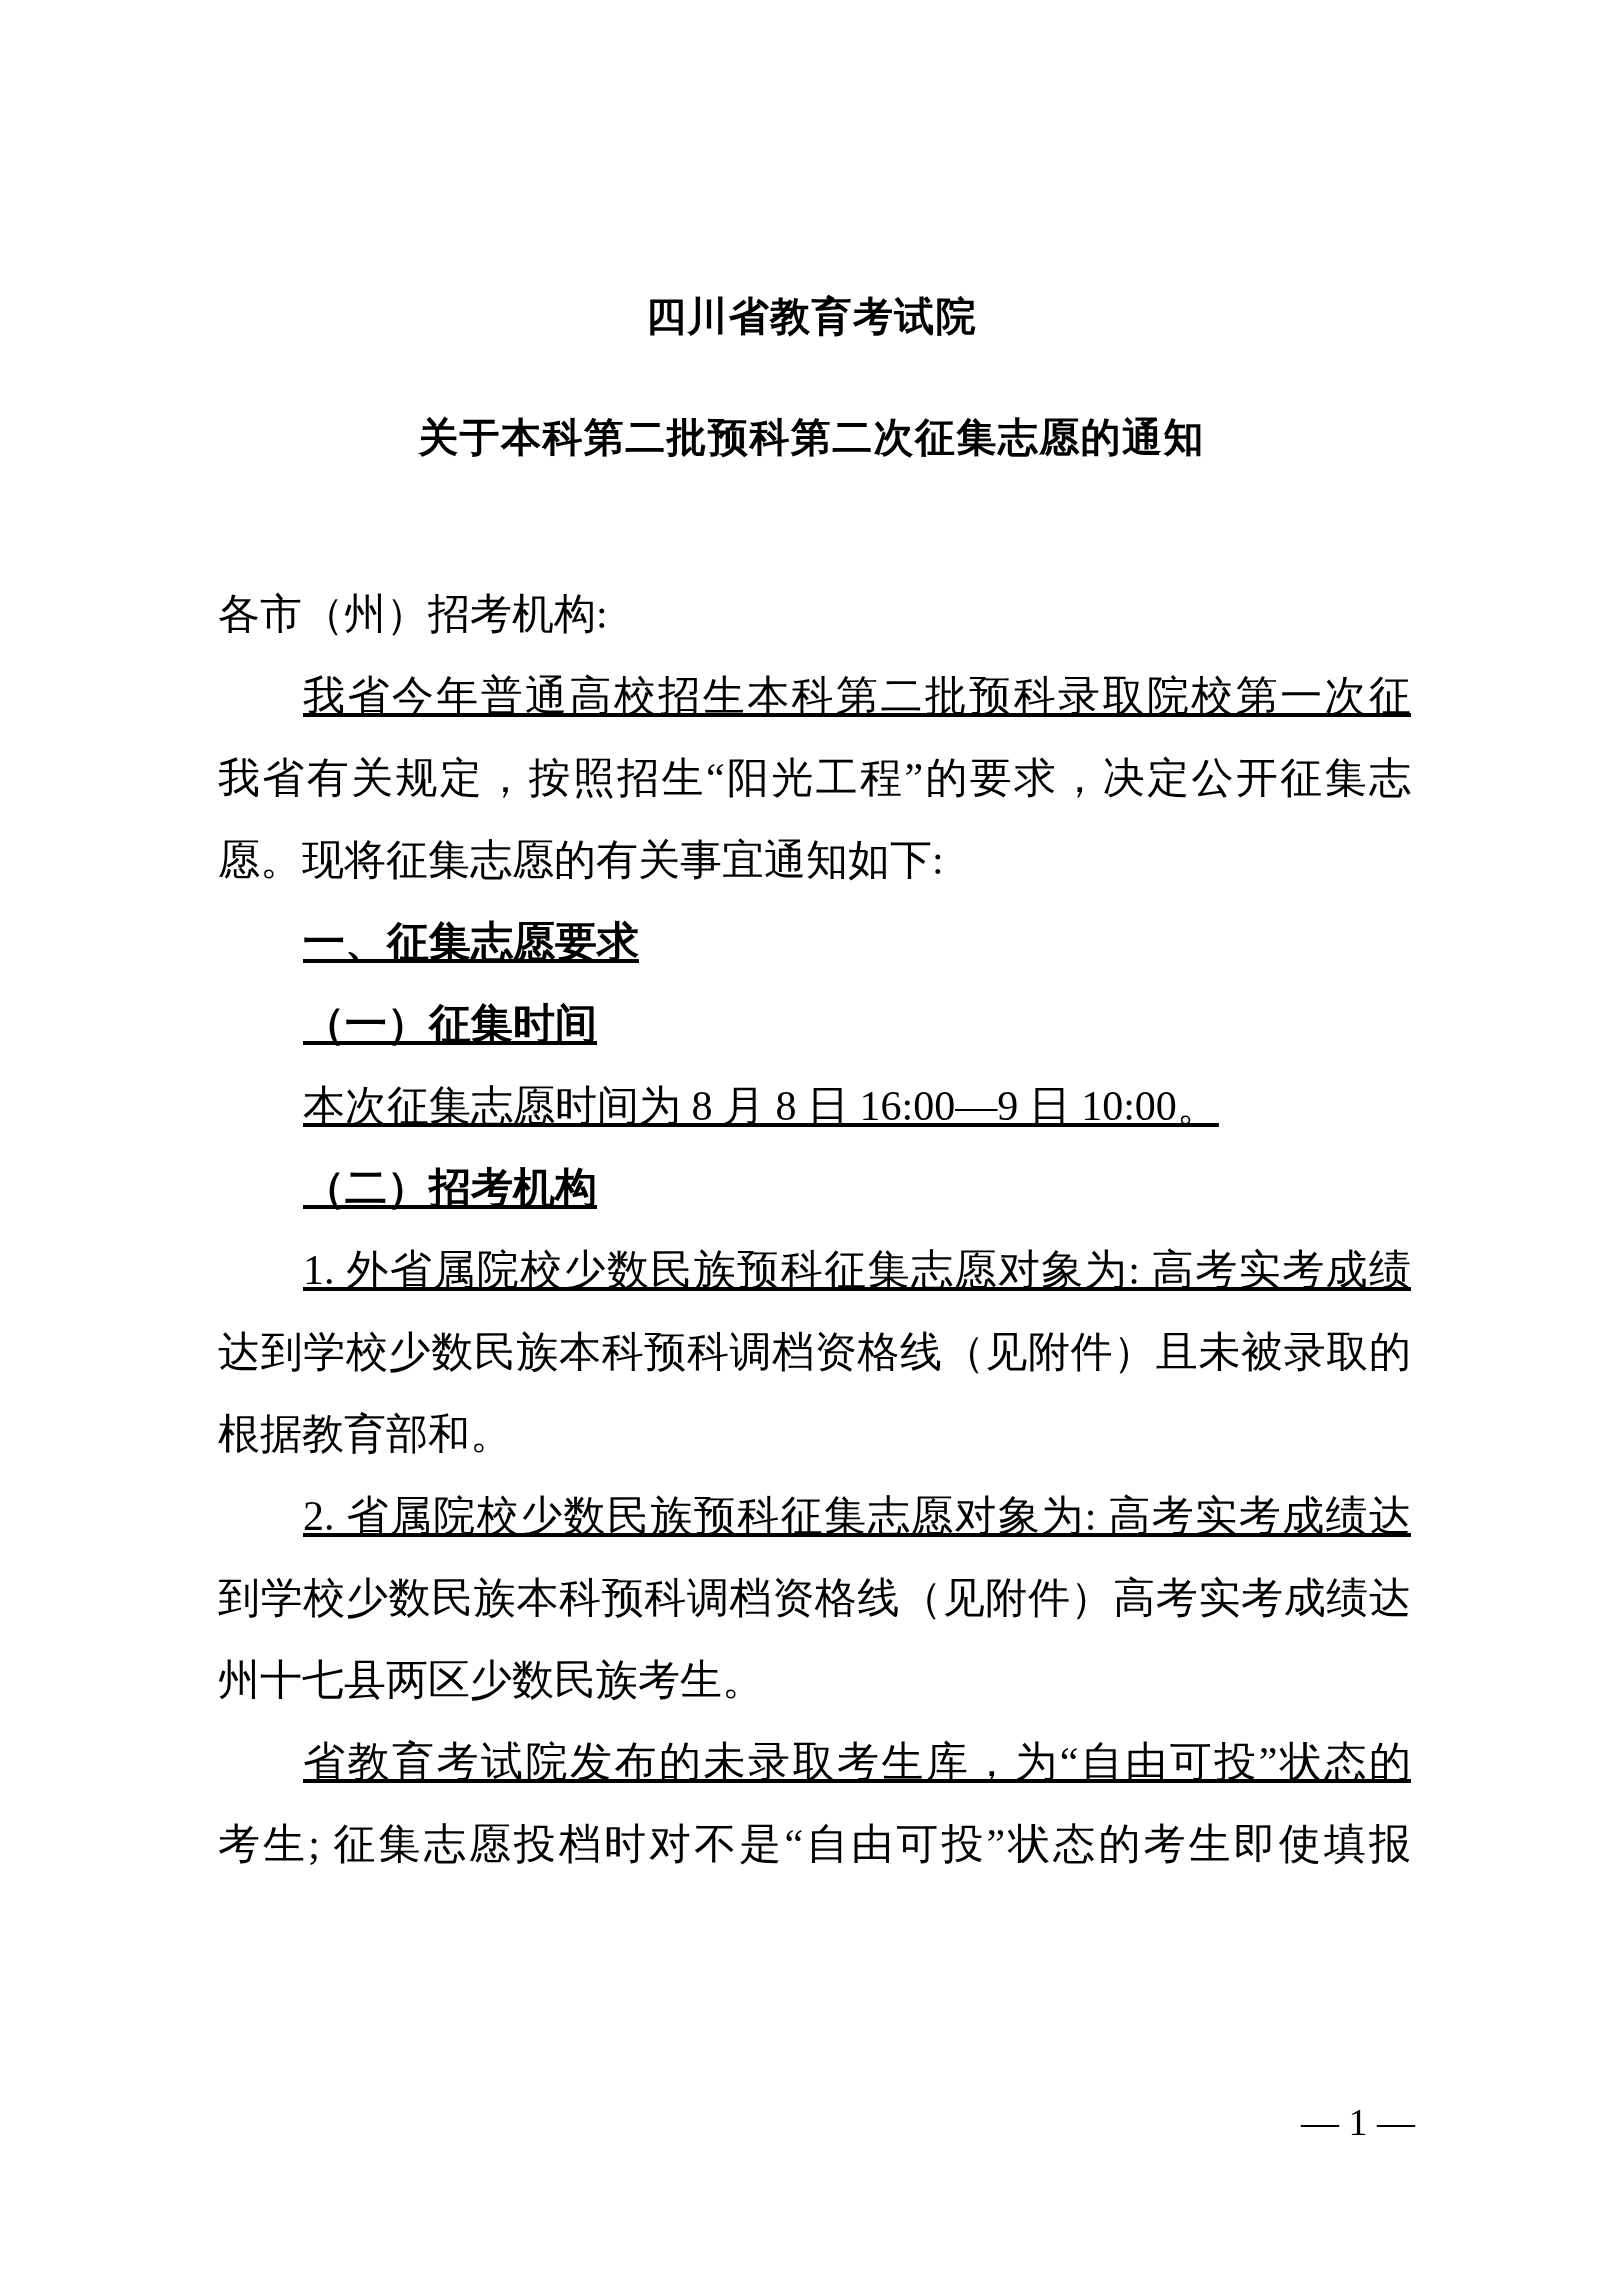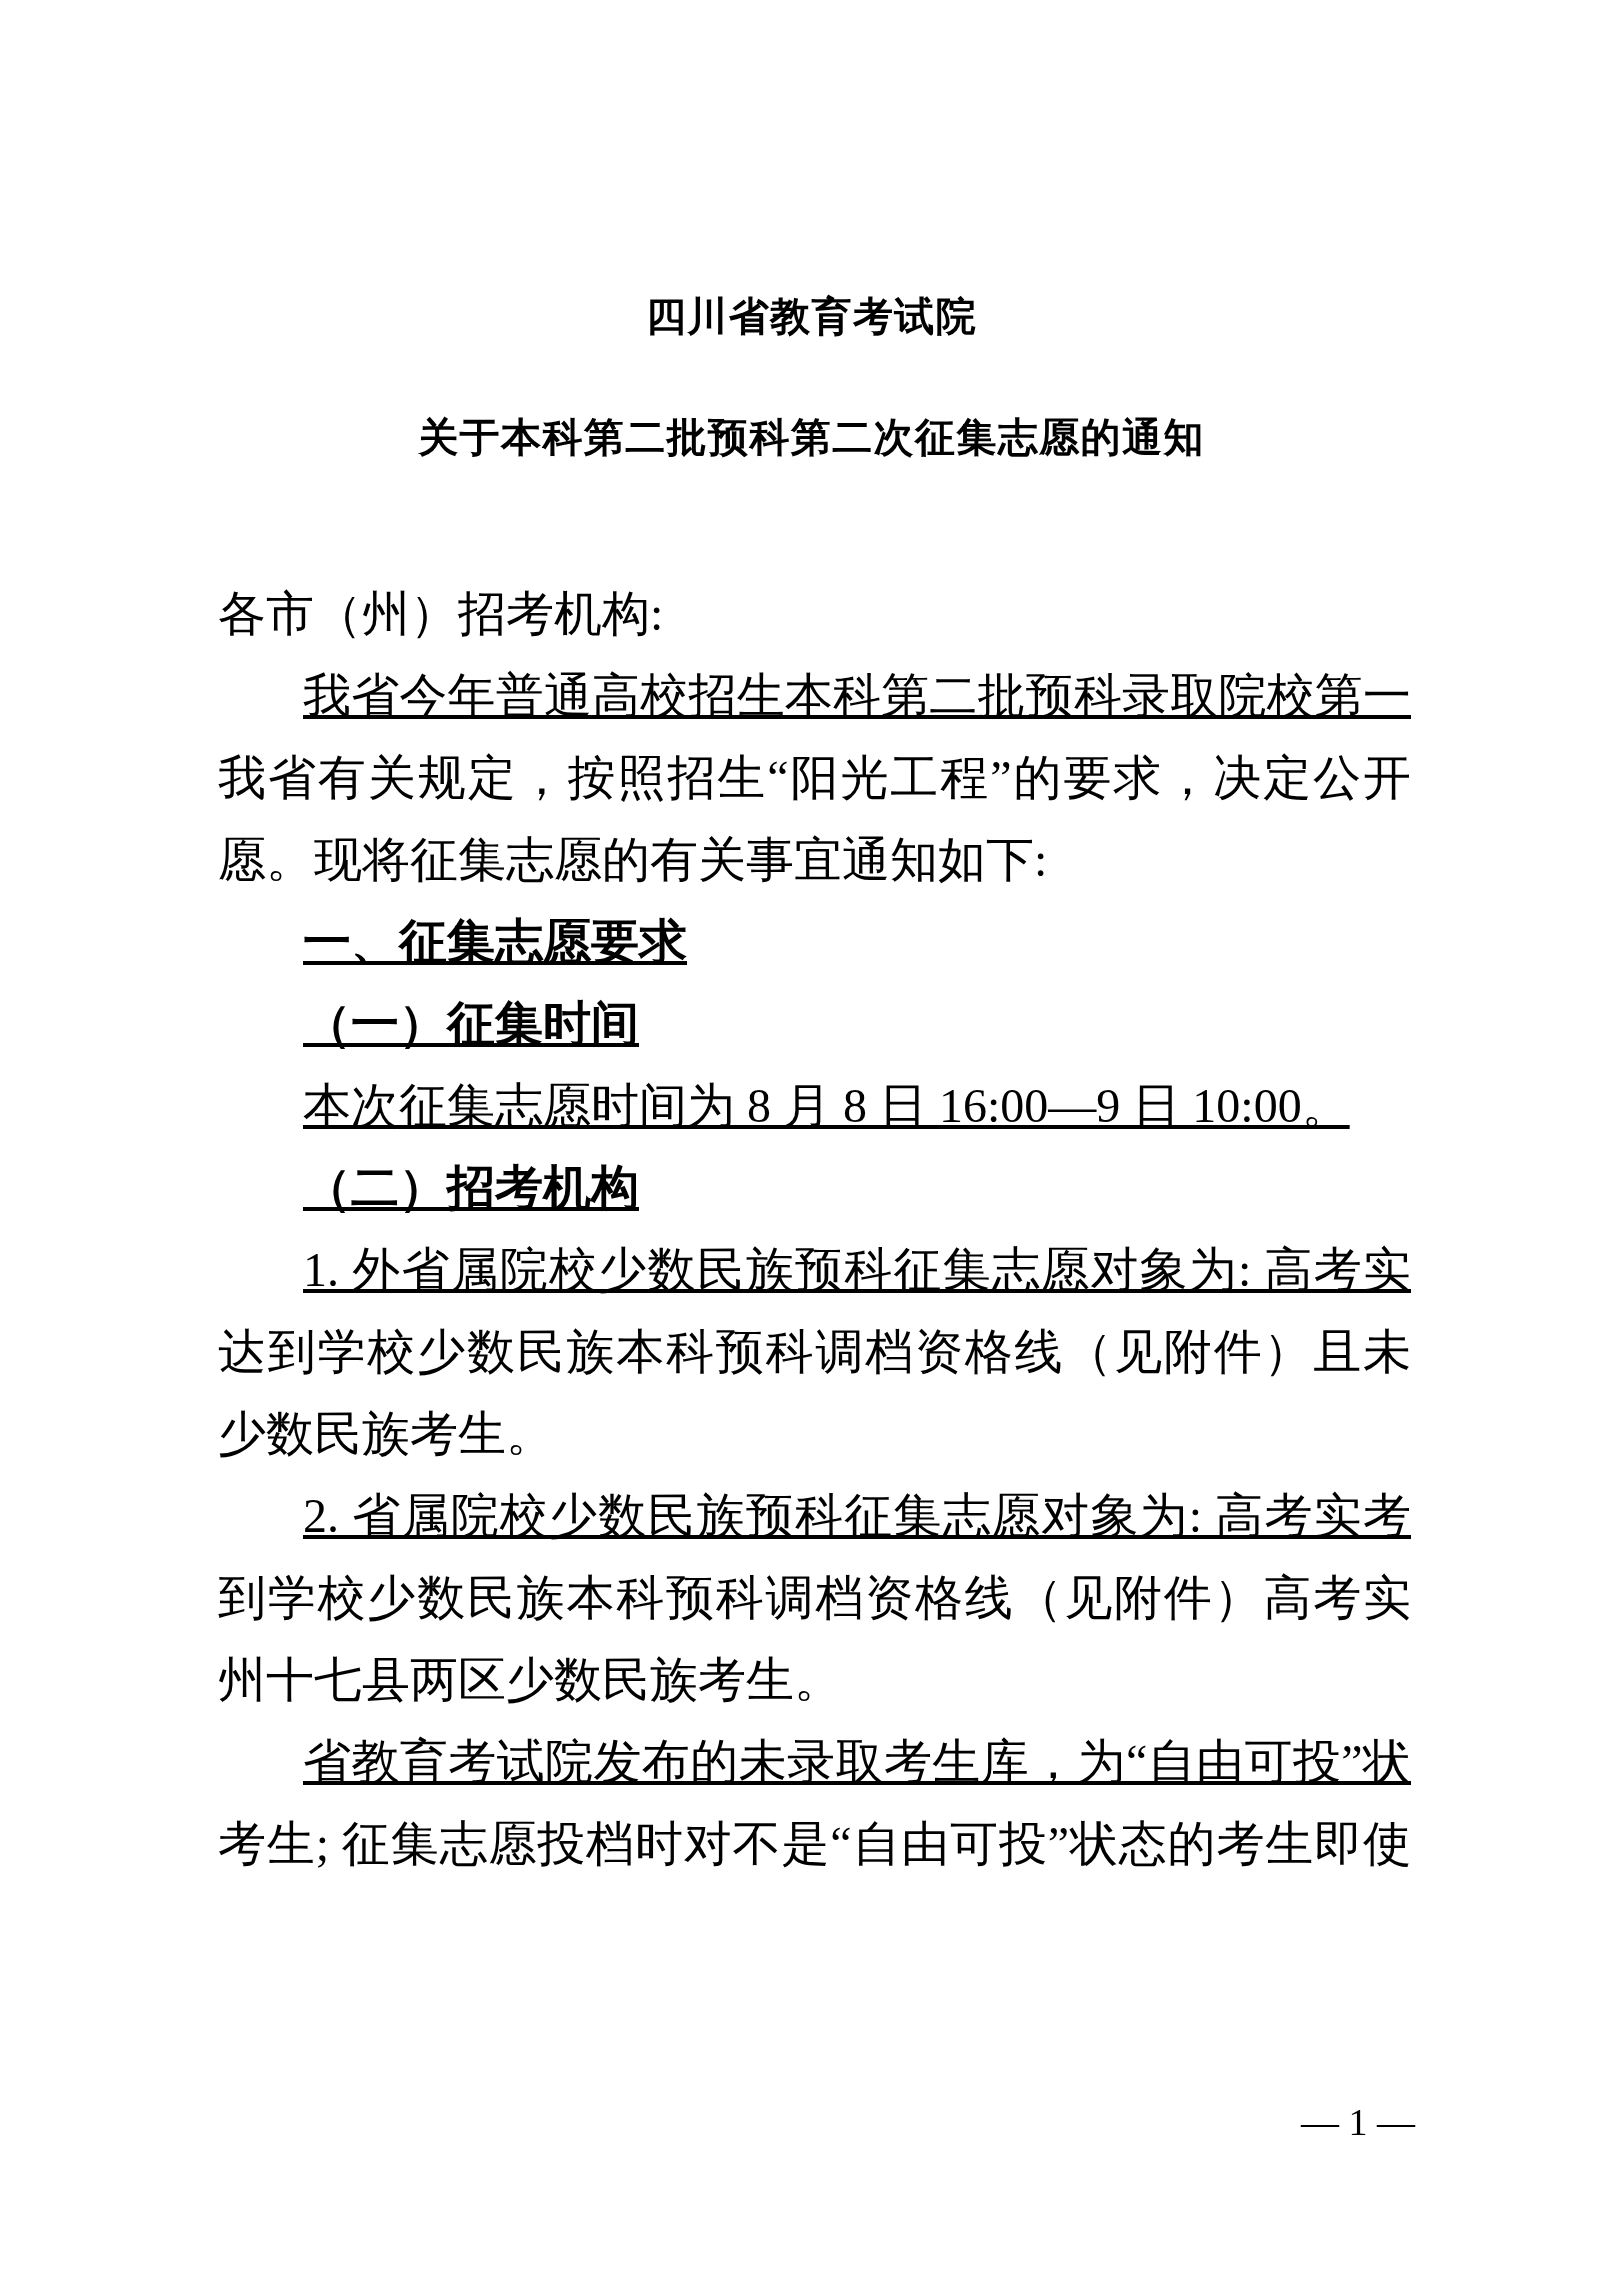--- a/index.html
+++ b/index.html
@@ -28,21 +28,21 @@
   #title-line2 { top:402px; }
   .body-block {
     position:absolute;
     left:218px;
     top:573px;
     width:1193px;
   }
   .ln {
     height:82px;
     line-height:82px;
-    font-size:48px;
+    font-size:42px;
     overflow:hidden;
   }
   .ln.just {
     text-align:justify;
     text-align-last:justify;
     text-justify:inter-character;
   }
   .ln.indent { text-indent:85px;text-decoration:underline; }
   .ln.hei {
     font-family:"Liberation Sans", sans-serif;
@@ -71,21 +71,21 @@
     <div class="ln">各市（州）招考机构:</div>
     <div class="ln indent just">我省今年普通高校招生本科第二批预科录取院校第一次征</div>
     <div class="ln just">我省有关规定，按照招生“阳光工程”的要求，决定公开征集志</div>
     <div class="ln">愿。现将征集志愿的有关事宜通知如下:</div>
     <div class="ln indent hei">一、征集志愿要求</div>
     <div class="ln indent kai">（一）征集时间</div>
     <div class="ln indent">本次征集志愿时间为 8 月 8 日 16:00—9 日 10:00。</div>
     <div class="ln indent kai">（二）招考机构</div>
     <div class="ln indent just">1. 外省属院校少数民族预科征集志愿对象为: 高考实考成绩</div>
     <div class="ln just">达到学校少数民族本科预科调档资格线（见附件）且未被录取的</div>
-    <div class="ln">少数民族考生。</div>
+    <div class="ln">根据教育部和。</div>
     <div class="ln indent just">2. 省属院校少数民族预科征集志愿对象为: 高考实考成绩达</div>
     <div class="ln just">到学校少数民族本科预科调档资格线（见附件）高考实考成绩达</div>
     <div class="ln">州十七县两区少数民族考生。</div>
     <div class="ln indent just">省教育考试院发布的未录取考生库，为“自由可投”状态的</div>
     <div class="ln just">考生; 征集志愿投档时对不是“自由可投”状态的考生即使填报</div>
   </div>
 
   <div class="page-number">— 1 —</div>
 
 </div>

